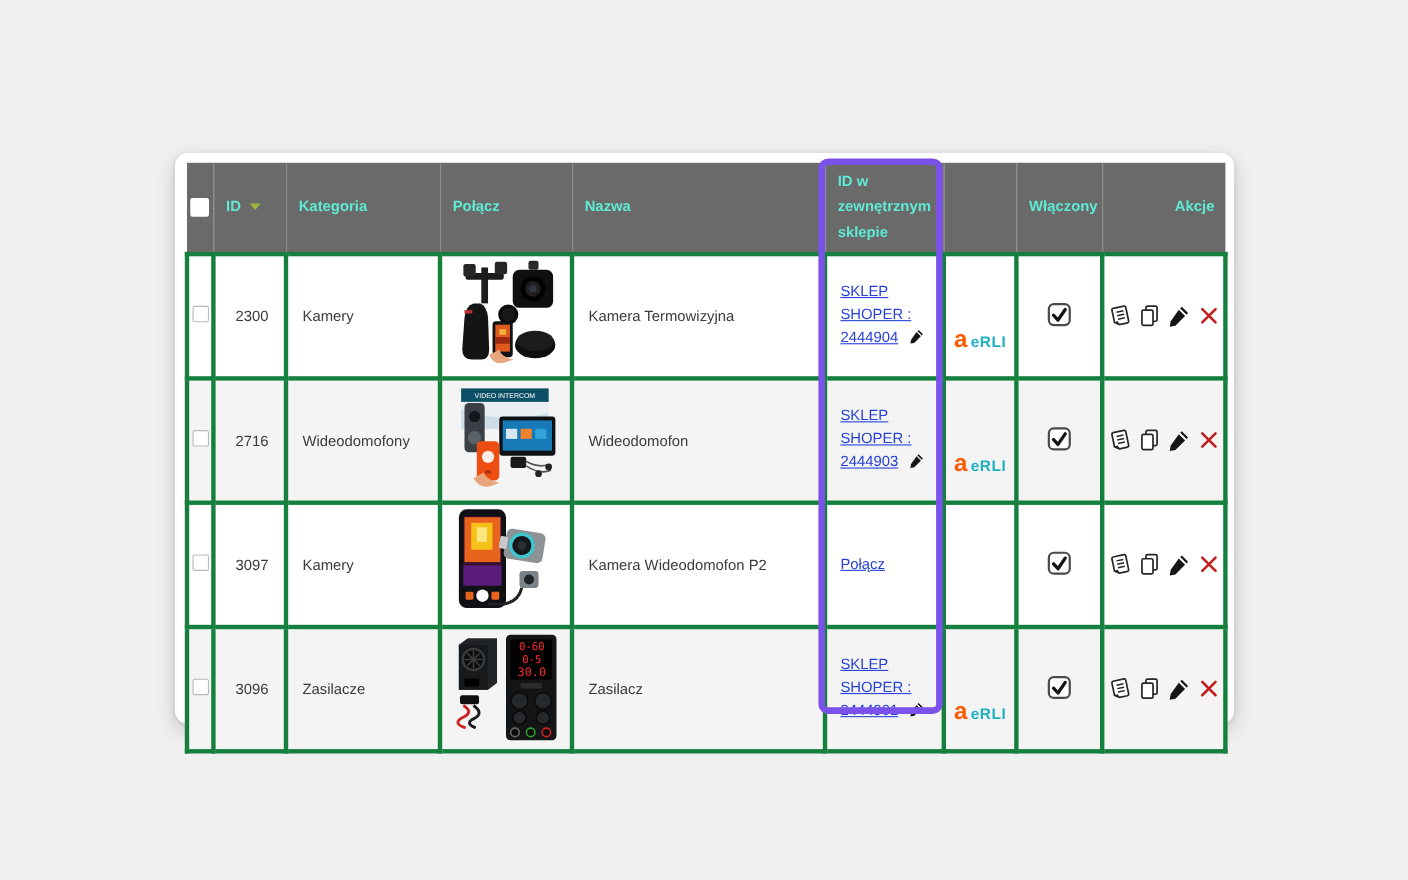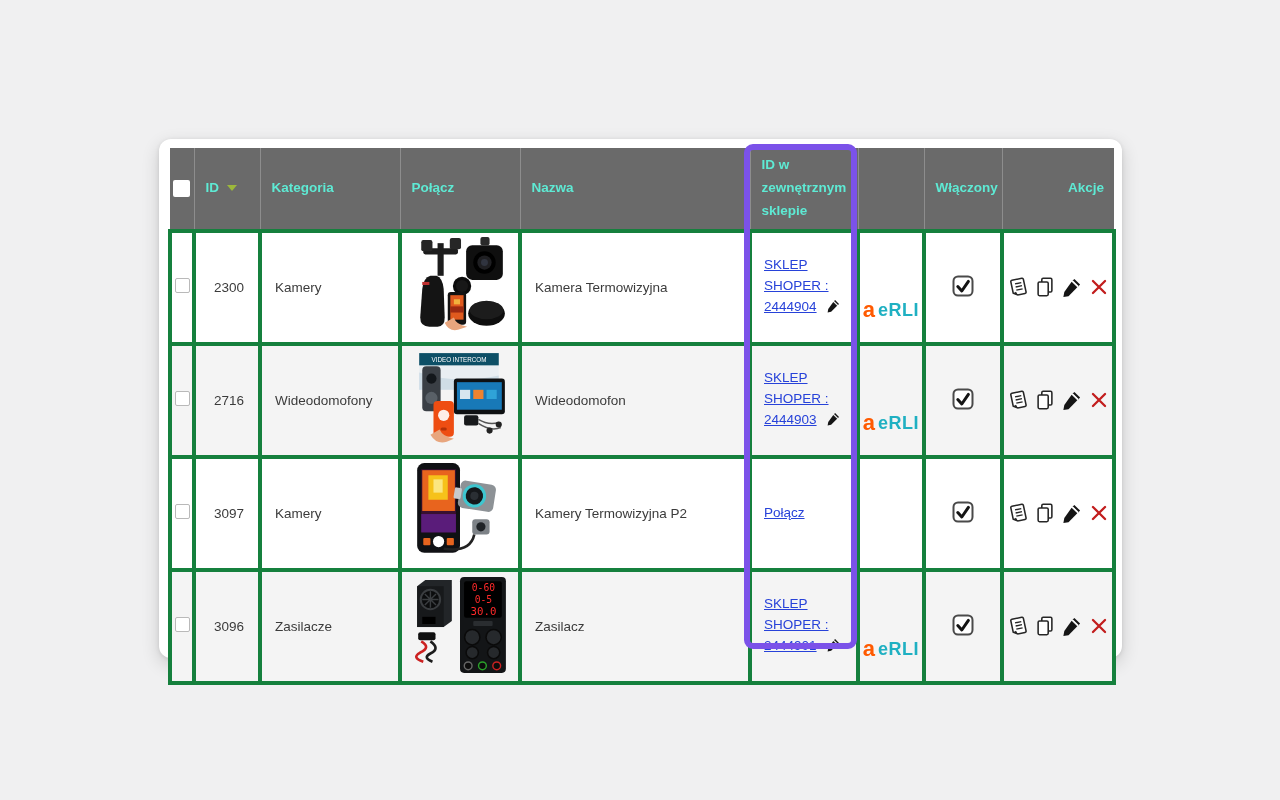--- a/index.html
+++ b/index.html
@@ -62,21 +62,21 @@
   .imgbox svg { width:100%; height:100%; display:block; }
 
   td.cell-ext { padding-left:12px; line-height:1.55; }
   .extlink { color:#2742d9; text-decoration:underline; font-size:13.5px; }
   .minipencil { display:inline-block; margin-left:9px; vertical-align:-2px; cursor:pointer; }
   .minipencil svg { width:15px; height:15px; }
 
   td.cell-mk { padding:0; }
   .mk { display:flex; align-items:flex-end; justify-content:center; gap:3px; }
   .mk-a { color:#ff5a00; font-size:22px; font-weight:700; line-height:1; }
-  .mk-e { color:#1fb0c2; font-size:18px; font-weight:700; line-height:1; padding-bottom:2px; letter-spacing:0.5px;margin-top:47px; }
+  .mk-e { color:#1fb0c2; font-size:14px; font-weight:700; line-height:1; padding-bottom:2px; letter-spacing:0.5px;margin-top:47px; }
 
   td.cell-on { padding:0; text-align:center; }
   .onchk { display:inline-block; width:24px; height:24px; cursor:pointer; }
   .onchk svg { width:24px; height:24px; }
 
   td.cell-act { padding:0; }
   .actions { display:flex; align-items:center; justify-content:center; gap:5px; }
   .act { display:inline-block; width:22px; height:22px; cursor:pointer; }
   .act svg { width:22px; height:22px; display:block; }
 
@@ -322,21 +322,21 @@
                 <circle cx="64" cy="34.5" r="11.5" fill="#3ec6cf"></circle>
                 <circle cx="64" cy="34.5" r="8.5" fill="#15181b"></circle>
                 <circle cx="64" cy="34.5" r="4" fill="#2a2f34"></circle>
               </g>
               <rect x="62" y="57" width="17" height="15" rx="3" fill="#7d8287"></rect>
               <circle cx="70.5" cy="64.5" r="4.5" fill="#1f2327"></circle>
               <path d="M64 72 q-4 18 -30 14" stroke="#222" stroke-width="2.6" fill="none"></path>
             </svg>
           </span>
         </td>
-        <td>Kamery Termowizyjna P2</td>
+        <td>Kamera Wideodomofon P2</td>
         <td class="cell-ext">
           <a href="#" class="extlink">Połącz</a>
         </td>
         <td class="cell-mk"></td>
         <td class="cell-on">
           <span class="onchk">
             <svg viewBox="0 0 24 24">
                 <rect x="2.5" y="2.5" width="19" height="19" rx="4.5" fill="#fff" stroke="#4a4a4a" stroke-width="2"></rect>
                 <path d="M6.8 12.6 l4 4.4 6.6-9.6" stroke="#141414" stroke-width="3" fill="none" stroke-linecap="round" stroke-linejoin="round"></path>
               </svg>

